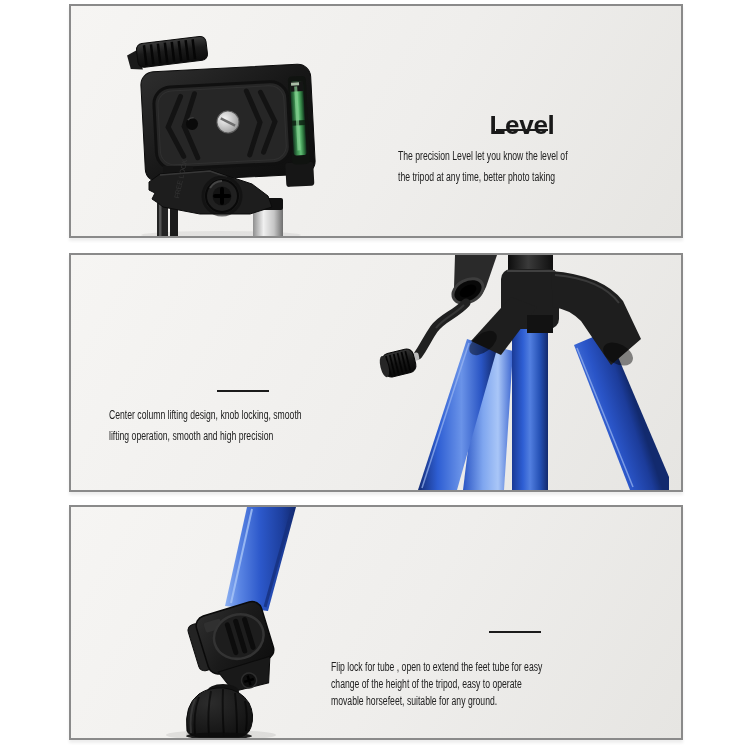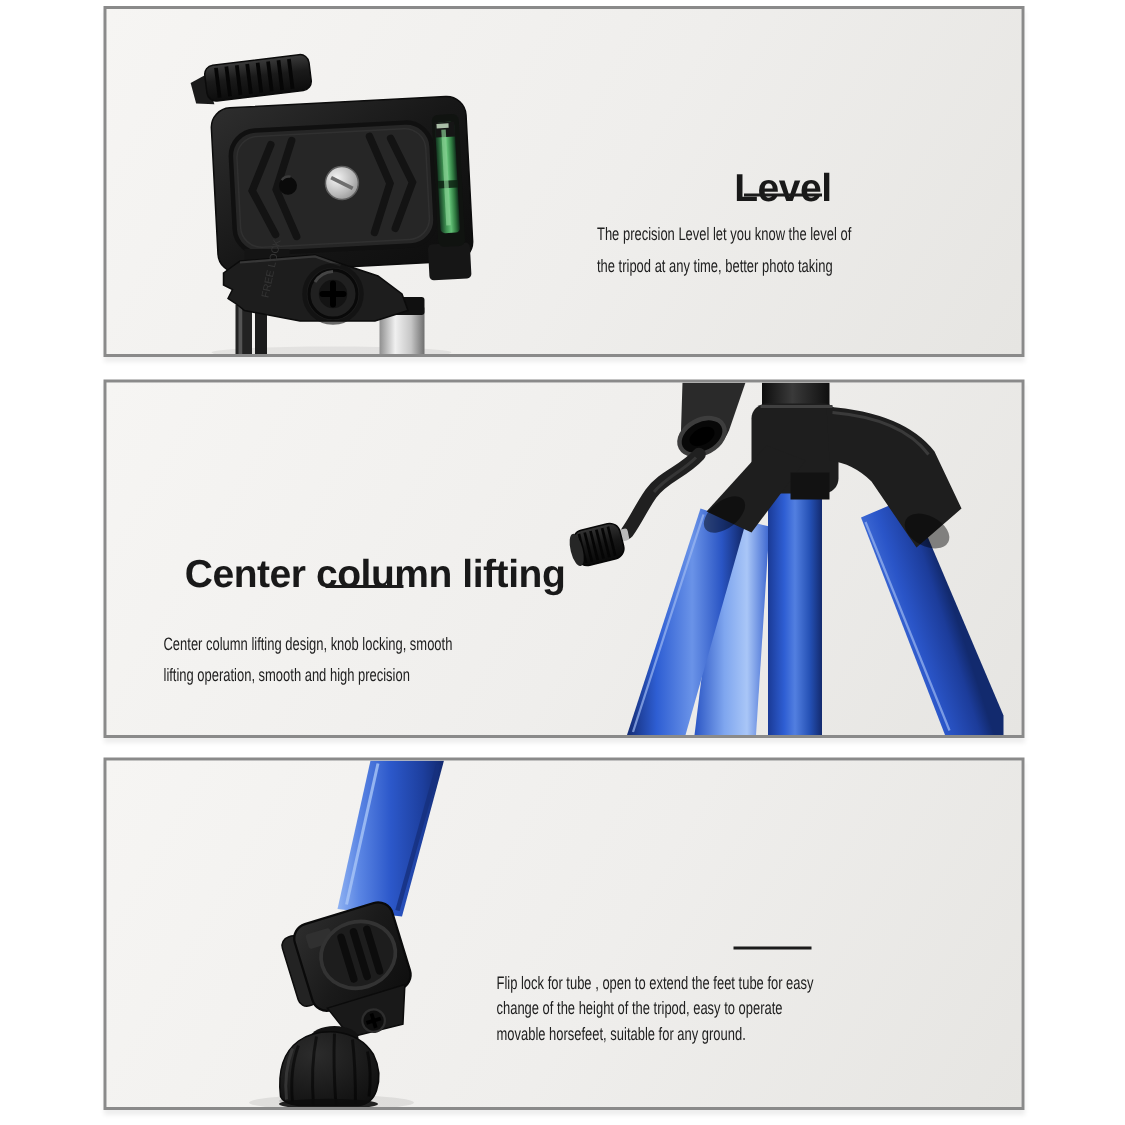--- a/index.html
+++ b/index.html
@@ -123,23 +123,22 @@
 
     <h2 class="title" style="left:321px;top:82px;width:260px;">Level</h2>
     <div class="rule" style="left:425px;top:123px;"></div>
     <div class="desc lh21" style="left:327px;top:140px;">
       <div class="dline">The precision Level let you know the level of</div>
       <div class="dline">the tripod at any time, better photo taking</div>
     </div>
   </section>
 
   <section class="panel" id="panel-column">
-    <h2 class="title" style="left:29px;top:90px;width:300px;">Center column lifting</h2>
     <div class="rule" style="left:146px;top:135px;"></div>
-    <div class="desc lh21" style="left:38px;top:164px;">
+    <div class="desc lh21" style="left:38px;top:150px;">
       <div class="dline">Center column lifting design, knob locking, smooth</div>
       <div class="dline">lifting operation, smooth and high precision</div>
     </div>
 
     <svg class="photo" style="left:300px;top:0;" width="310" height="235" viewBox="0 0 310 235">
       <defs>
         <linearGradient id="legA" x1="47" y1="160" x2="126" y2="160" gradientUnits="userSpaceOnUse">
           <stop offset="0" stop-color="#142c75"></stop>
             <stop offset="0.25" stop-color="#2e5ed3"></stop>
           <stop offset="0.55" stop-color="#6a93e8"></stop>
@@ -270,20 +269,20 @@
         <path d="M140,184 Q136,204 138,230"></path>
         <path d="M152,182 Q151,203 153,230"></path>
         <path d="M164,186 Q166,204 166,229"></path>
         <path d="M174,194 Q177,208 175,224"></path>
       </g>
       <path d="M124,192 Q118,208 120,226" stroke="#3f3f3f" stroke-width="2" fill="none" opacity="0.7"></path>
       <ellipse cx="148" cy="229" rx="33" ry="3.5" fill="#0c0c0c" opacity="0.9"></ellipse>
     </svg>
 
     <div class="rule" style="left:418px;top:124px;"></div>
-    <div class="desc lh17" style="left:260px;top:140px;">
+    <div class="desc lh17" style="left:260px;top:152px;">
       <div class="dline">Flip lock for tube , open to extend the feet tube for easy</div>
       <div class="dline">change of the height of the tripod, easy to operate</div>
       <div class="dline">movable horsefeet, suitable for any ground.</div>
     </div>
   </section>
 
 </div>
 
 </body></html>

